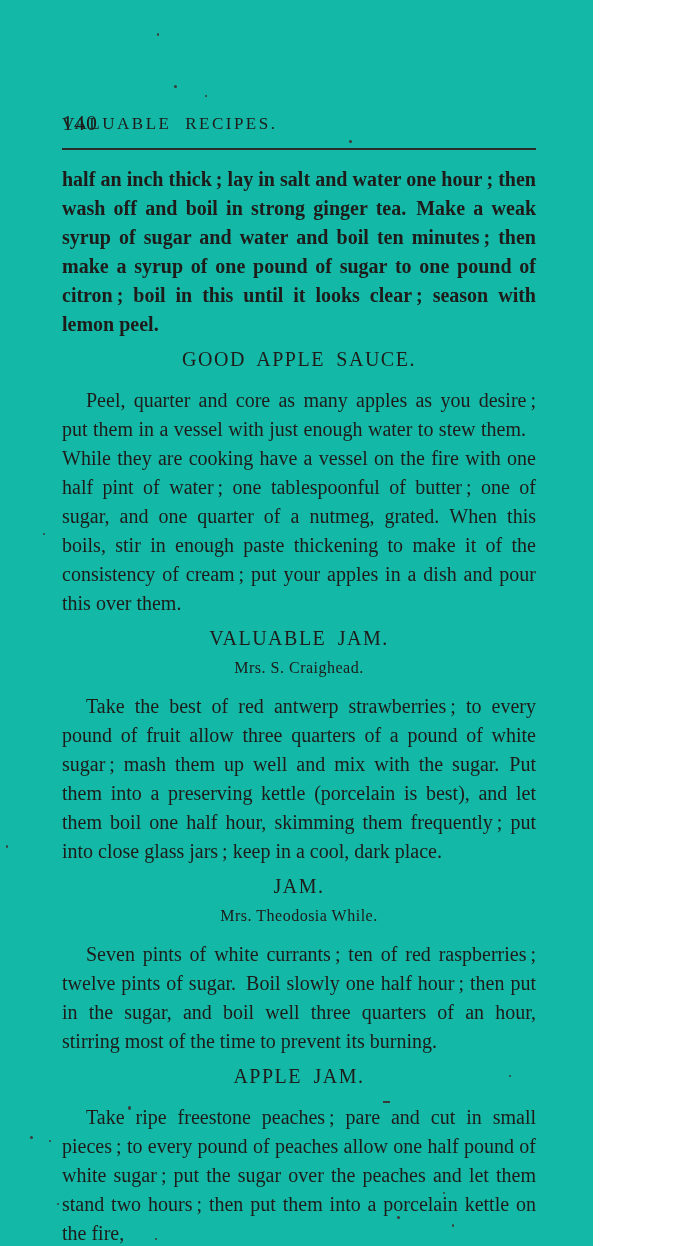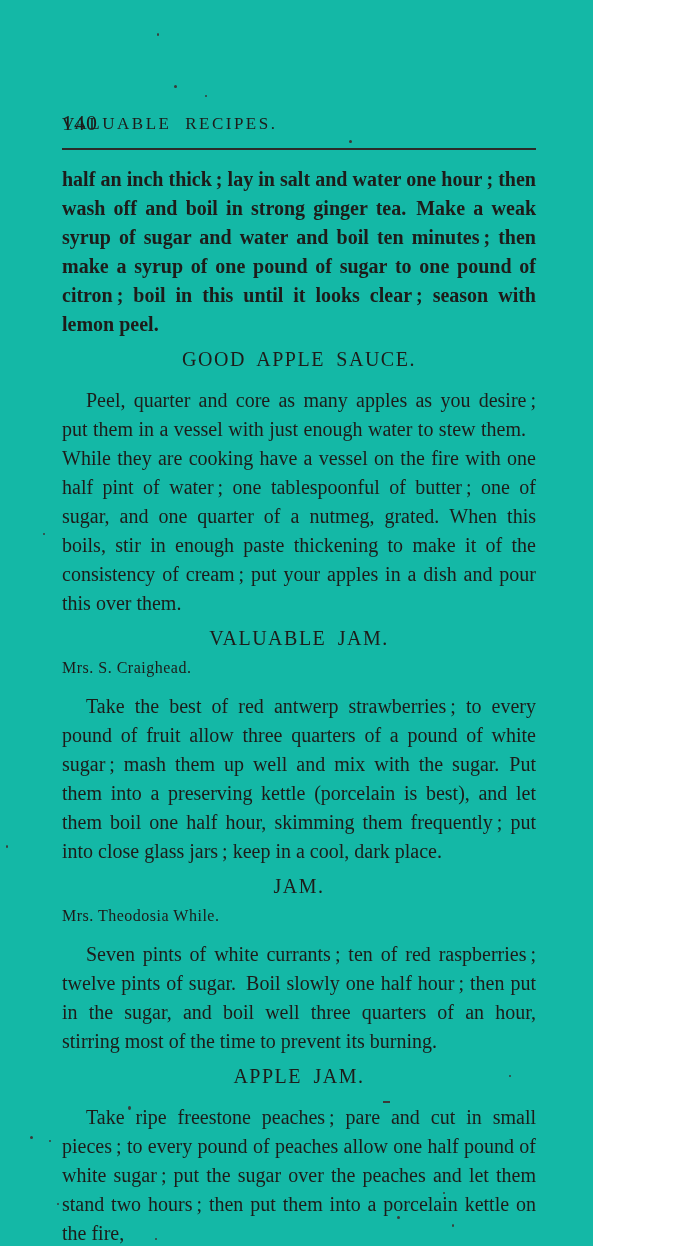--- a/index.html
+++ b/index.html
@@ -60,21 +60,21 @@
   .recipe-title {
     font-size: 20px;
     font-weight: 400;
     text-align: center;
     letter-spacing: 1.5px;
     word-spacing: 5px;
     margin: 9px 0 0 0;
   }
   .attribution {
     font-size: 16px;
-    text-align: left;
+    text-align: center;
     letter-spacing: 0.5px;
     margin: 9px 0 0 0;
   }
   .speck {
     position: absolute;
     background: #3b3a38;
     border-radius: 50%;
   }
   .speck.dash {
     border-radius: 0;

